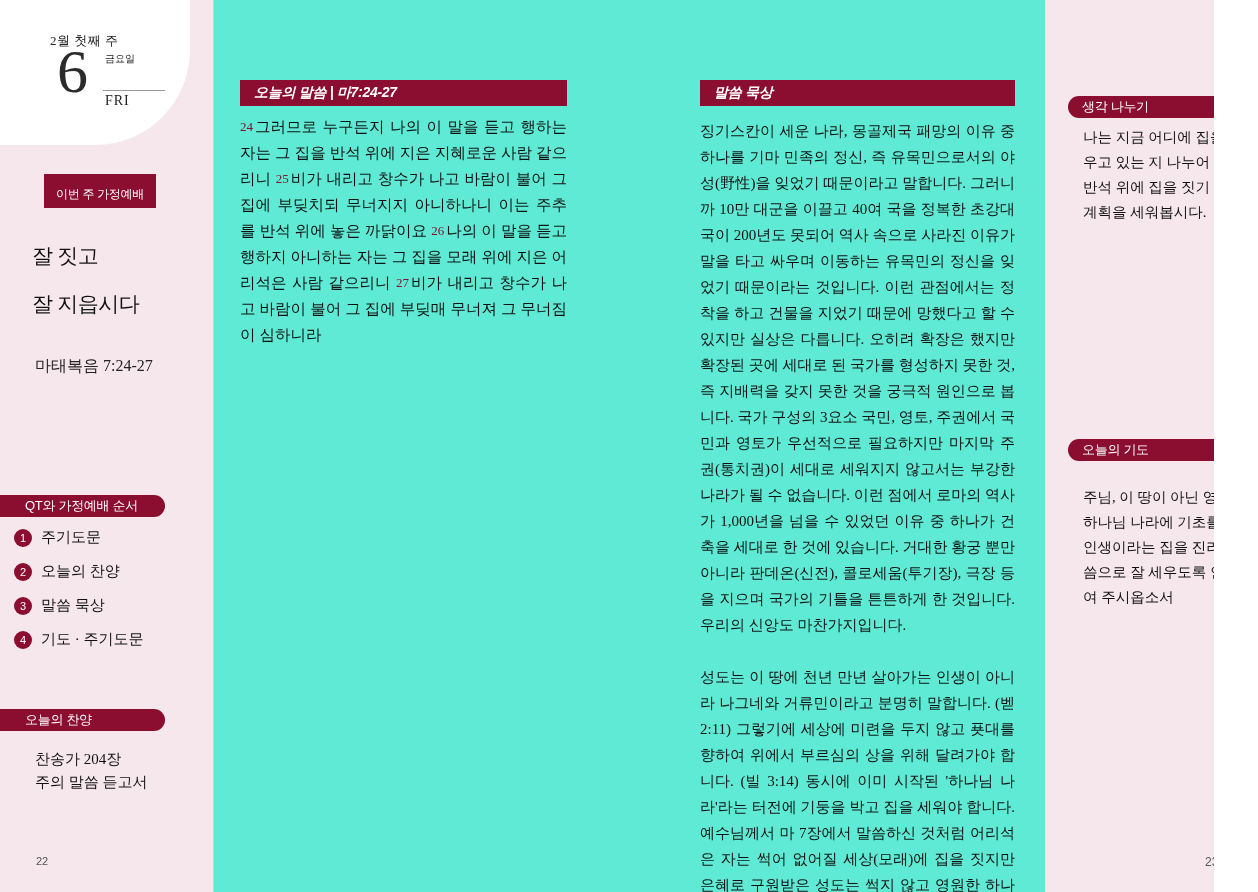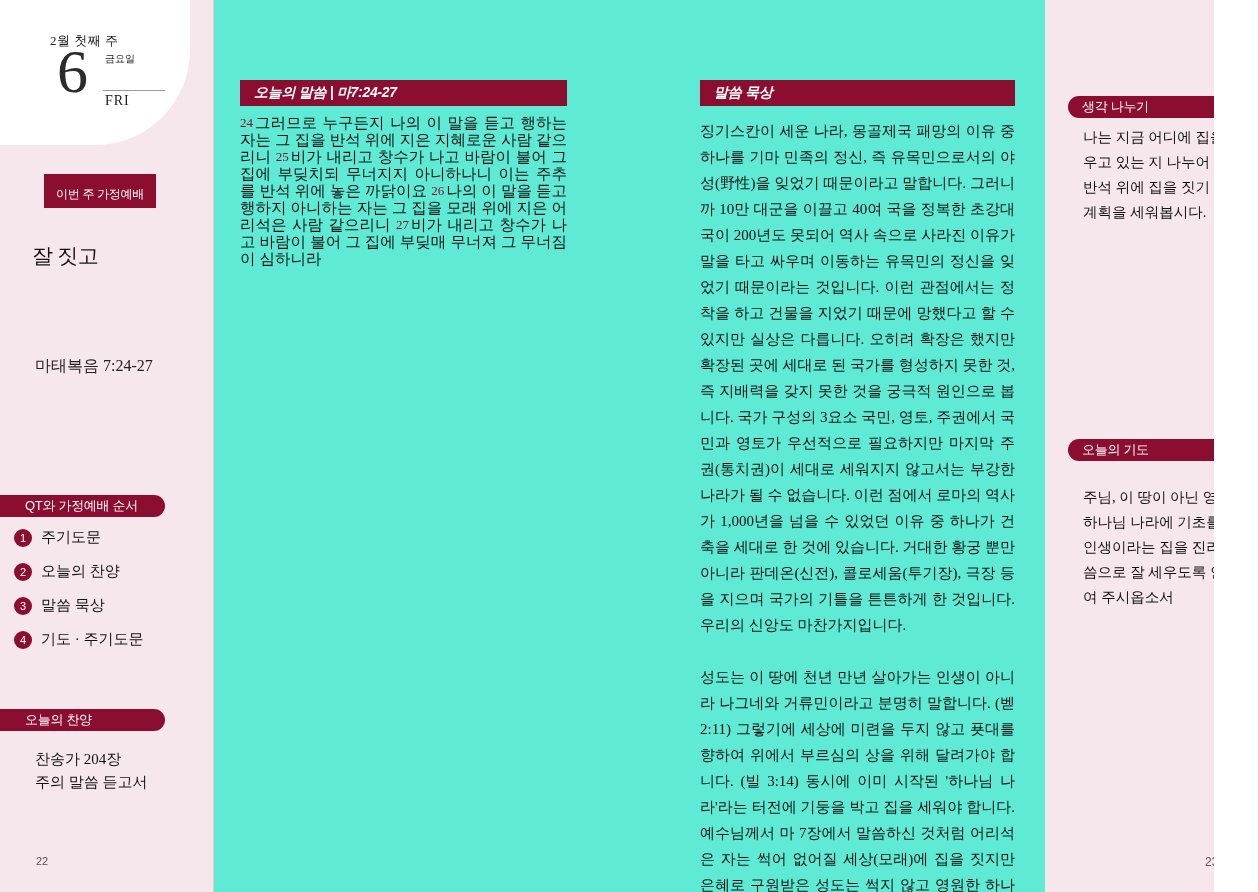--- a/index.html
+++ b/index.html
@@ -169,21 +169,21 @@
   }
   .head-bar-wrap { position: absolute; }
   .scripture-head { left: 240px; top: 80px; width: 327px; }
   .meditation-head { left: 700px; top: 80px; width: 315px; }
 
   .scripture-body {
     position: absolute;
     left: 240px; top: 114px;
     width: 327px;
     font-size: 15.5px;
-    line-height: 17px;
+    line-height: 26px;
     color: #111;
     text-align: justify;
   }
   .vnum {
     color: #8b0d30;
     font-size: 13px;
     vertical-align: 1px;
     margin-right: 2px;
   }
 
@@ -258,20 +258,21 @@
     <div class="week-label">2월 첫째 주</div>
     <div class="day-number">6</div>
     <div class="day-kr">금요일</div>
     <div class="day-line"></div>
     <div class="day-en">FRI</div>
 
     <div class="this-week-pill pill">이번 주 가정예배</div>
 
     <div class="title-kr">
       <div>잘 짓고</div>
+      <div>잘 지읍시다</div>
     </div>
 
     <div class="verse-ref">마태복음 7:24-27</div>
 
     <div class="section-bar order-bar">QT와 가정예배 순서</div>
 
     <div class="order-list">
       <div class="order-item">
         <span class="order-num">1</span>
         <span class="order-text">주기도문</span>

